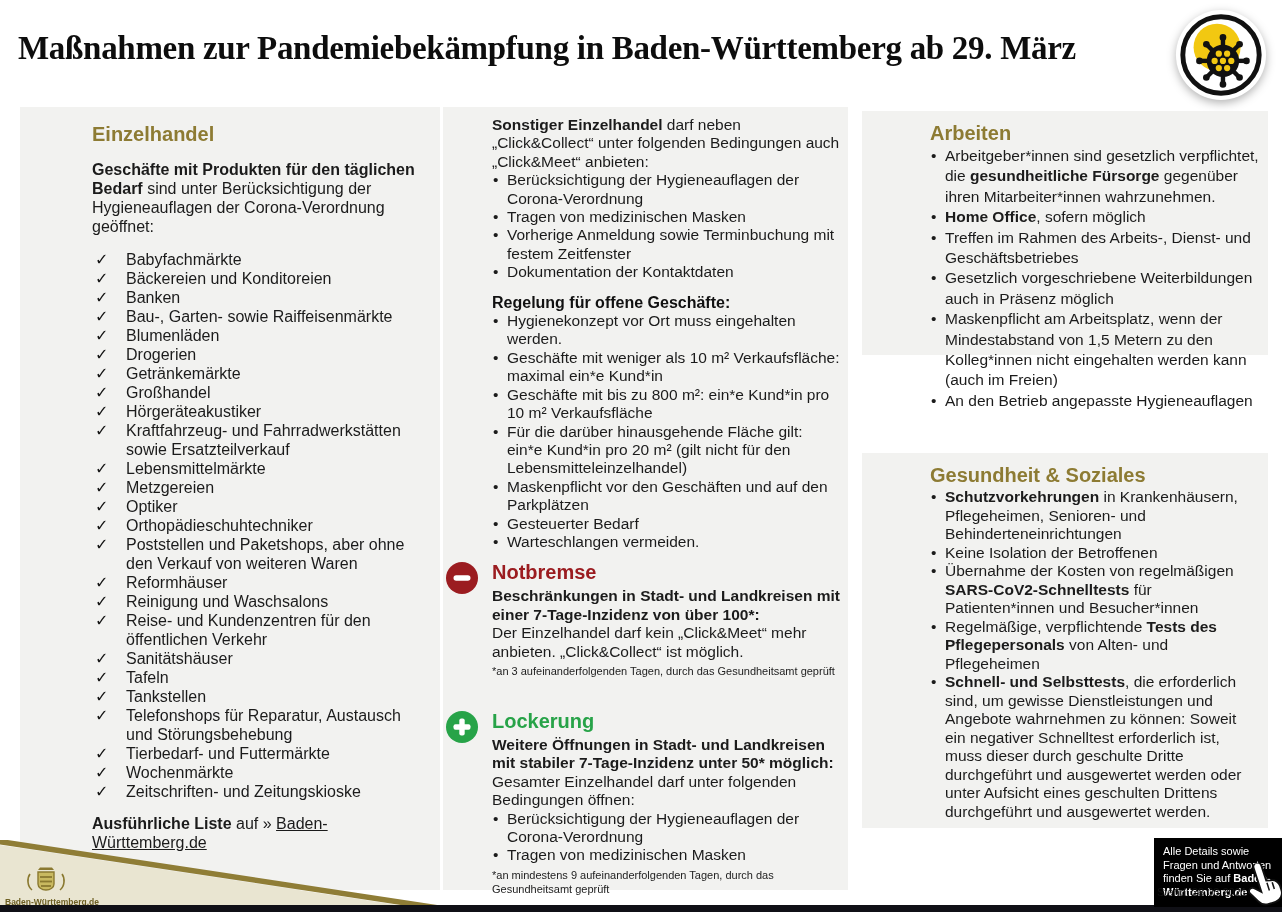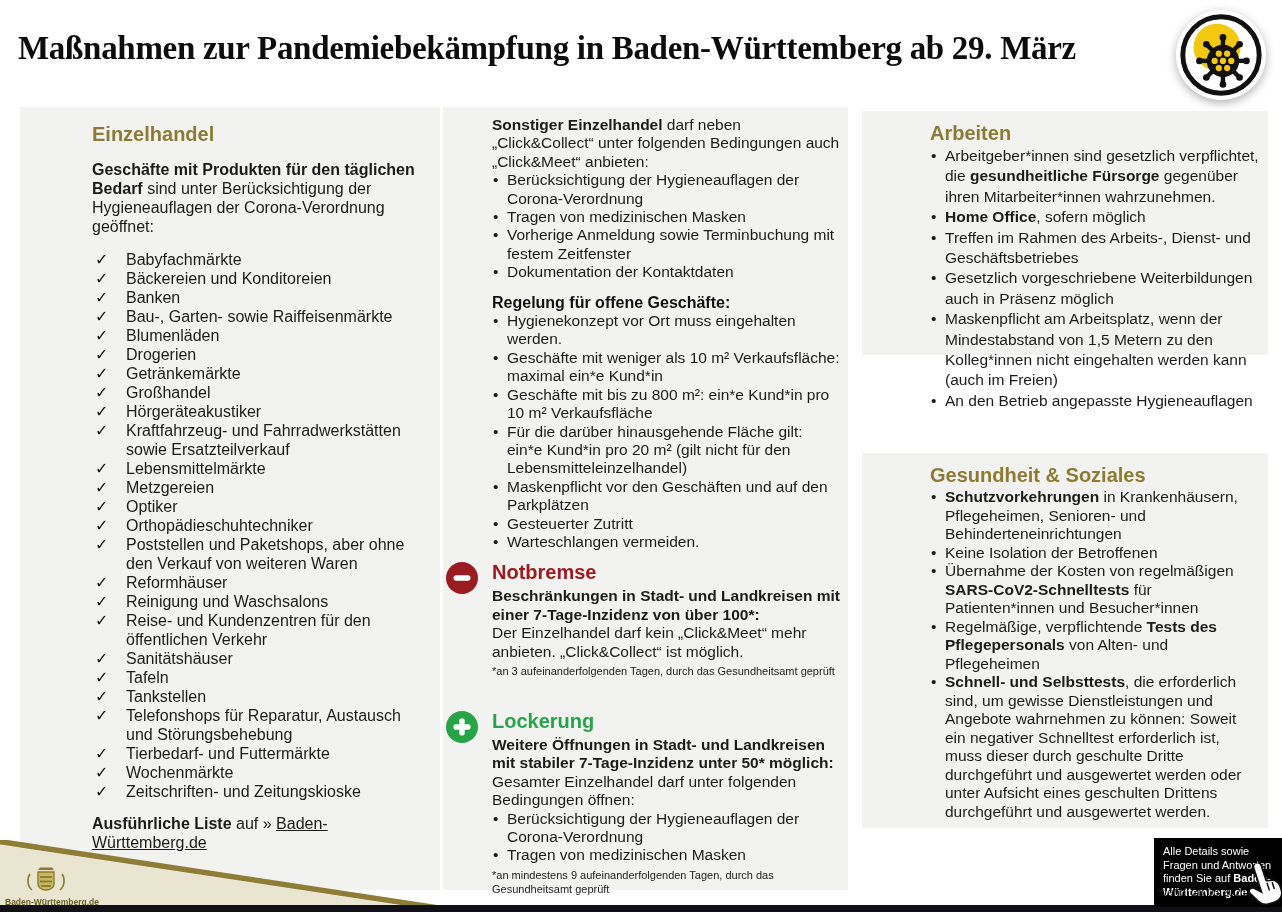--- a/index.html
+++ b/index.html
@@ -187,21 +187,21 @@
         <li>Dokumentation der Kontaktdaten</li>
       </ul>
 
     <h3 class="sub-h">Regelung für offene Geschäfte:</h3>
     <ul class="bullets">
         <li>Hygienekonzept vor Ort muss eingehalten werden.</li>
         <li>Geschäfte mit weniger als 10 m² Verkaufsfläche: maximal ein*e Kund*in</li>
         <li>Geschäfte mit bis zu 800 m²: ein*e Kund*in pro 10 m² Verkaufsfläche</li>
         <li>Für die darüber hinausgehende Fläche gilt: ein*e Kund*in pro 20 m² (gilt nicht für den Lebensmitteleinzelhandel)</li>
         <li>Maskenpflicht vor den Geschäften und auf den Parkplätzen</li>
-        <li>Gesteuerter Zutritt</li>
+        <li>Gesteuerter Bedarf</li>
         <li>Warteschlangen vermeiden.</li>
       </ul>
 
     <div class="sub">
       <span class="badge-sm">
         <svg viewBox="0 0 32 32" width="32" height="32" aria-hidden="true">
           <circle cx="16" cy="16" r="16" fill="#9b1c20"></circle>
           <rect x="7.5" y="13.3" width="17" height="5.4" rx="2.7" fill="#fff"></rect>
         </svg>
       </span>

